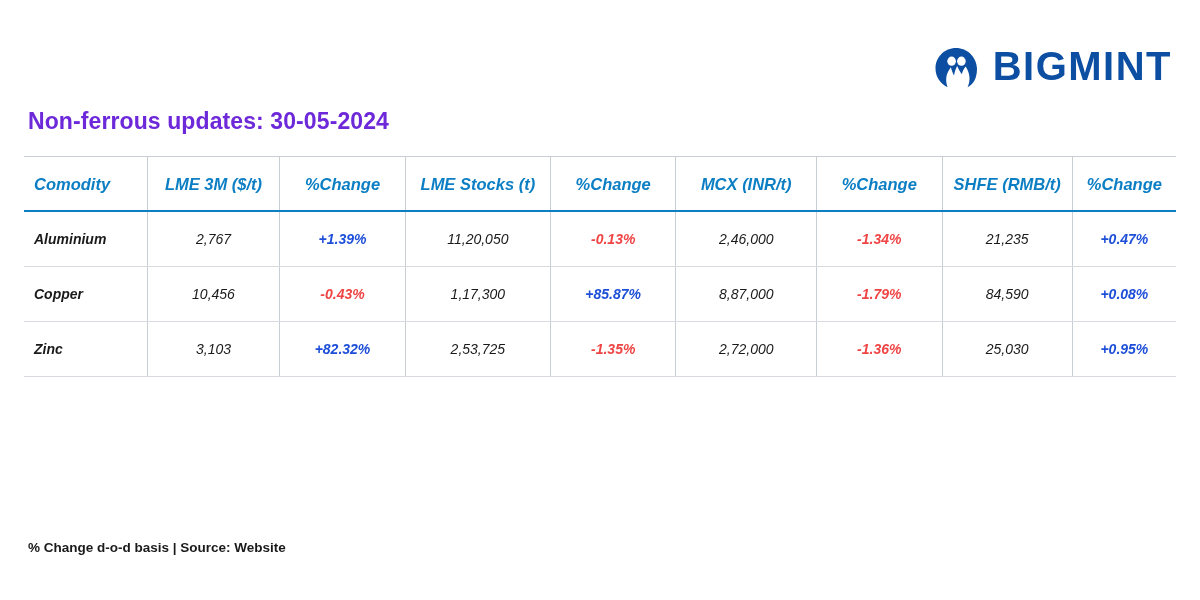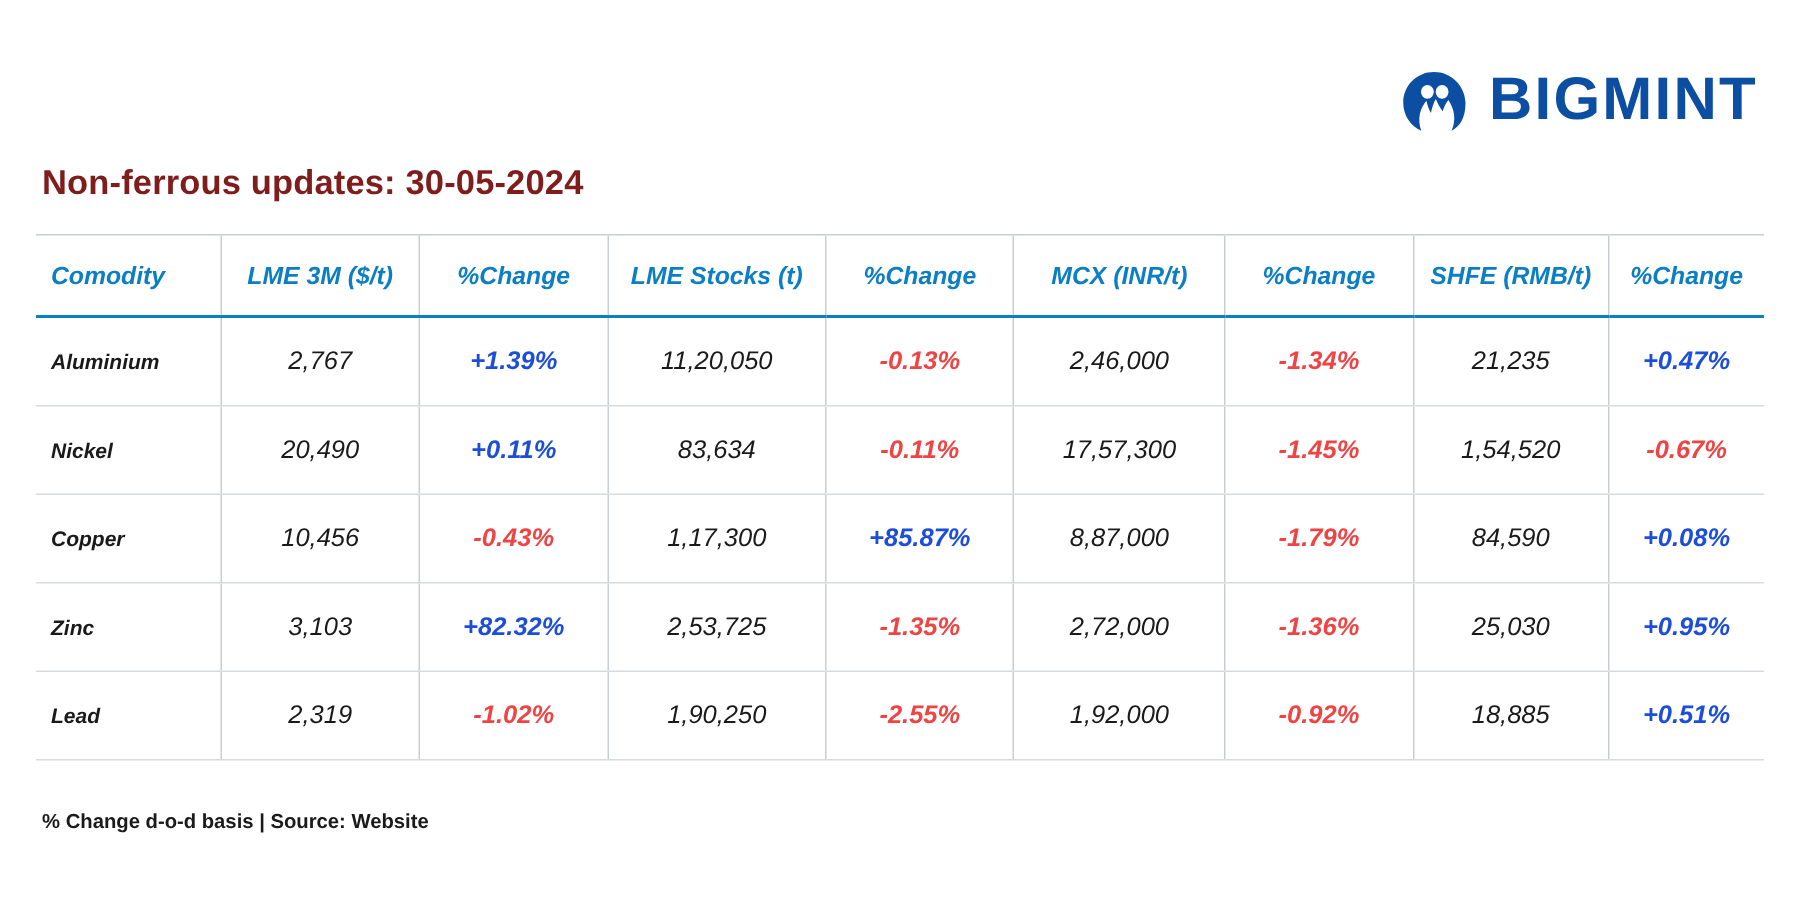--- a/index.html
+++ b/index.html
@@ -44,21 +44,21 @@
     line-height: 1;
   }
 
   
   .title {
     position: absolute;
     top: 108px;
     left: 28px;
     font-size: 23px;
     font-weight: bold;
-    color: #7f1d1d;
+    color: #6d28d9;
     letter-spacing: 0.1px;
   }
 
   
   .table-wrap {
     position: absolute;
     top: 156px;
     left: 24px;
     width: 1152px;
   }
@@ -76,21 +76,21 @@
     padding: 18px 6px 16px 6px;
     border-bottom: 2.5px solid #0b7ec4;
     border-top: 1px solid #c9ced4;
     vertical-align: middle;
   }
   thead th.col-commodity {
     text-align: left;
     padding-left: 10px;
   }
   tbody td {
-    font-size: 17px;
+    font-size: 14px;
     text-align: center;
     padding: 19px 6px;
     border-bottom: 1px solid #d7dbe0;
     color: #1a1a1a;
     vertical-align: middle;
   }
   tbody td.name {
     text-align: left;
     font-weight: bold;
     font-size: 14px;
@@ -174,31 +174,20 @@
           <td class="vline">2,767</td>
           <td class="vline up">+1.39%</td>
           <td class="vline">11,20,050</td>
           <td class="vline down">-0.13%</td>
           <td class="vline">2,46,000</td>
           <td class="vline down">-1.34%</td>
           <td class="vline">21,235</td>
           <td class="vline up">+0.47%</td>
         </tr>
         <tr>
-          <td class="name">Nickel</td>
-          <td class="vline">20,490</td>
-          <td class="vline up">+0.11%</td>
-          <td class="vline">83,634</td>
-          <td class="vline down">-0.11%</td>
-          <td class="vline">17,57,300</td>
-          <td class="vline down">-1.45%</td>
-          <td class="vline">1,54,520</td>
-          <td class="vline down">-0.67%</td>
-        </tr>
-        <tr>
           <td class="name">Copper</td>
           <td class="vline">10,456</td>
           <td class="vline down">-0.43%</td>
           <td class="vline">1,17,300</td>
           <td class="vline up">+85.87%</td>
           <td class="vline">8,87,000</td>
           <td class="vline down">-1.79%</td>
           <td class="vline">84,590</td>
           <td class="vline up">+0.08%</td>
         </tr>
@@ -206,30 +195,19 @@
           <td class="name">Zinc</td>
           <td class="vline">3,103</td>
           <td class="vline up">+82.32%</td>
           <td class="vline">2,53,725</td>
           <td class="vline down">-1.35%</td>
           <td class="vline">2,72,000</td>
           <td class="vline down">-1.36%</td>
           <td class="vline">25,030</td>
           <td class="vline up">+0.95%</td>
         </tr>
-        <tr>
-          <td class="name">Lead</td>
-          <td class="vline">2,319</td>
-          <td class="vline down">-1.02%</td>
-          <td class="vline">1,90,250</td>
-          <td class="vline down">-2.55%</td>
-          <td class="vline">1,92,000</td>
-          <td class="vline down">-0.92%</td>
-          <td class="vline">18,885</td>
-          <td class="vline up">+0.51%</td>
-        </tr>
       </tbody>
     </table>
   </div>
 
   <div class="footer">% Change d-o-d basis | Source: Website</div>
 
 </div>
 
 </body></html>

